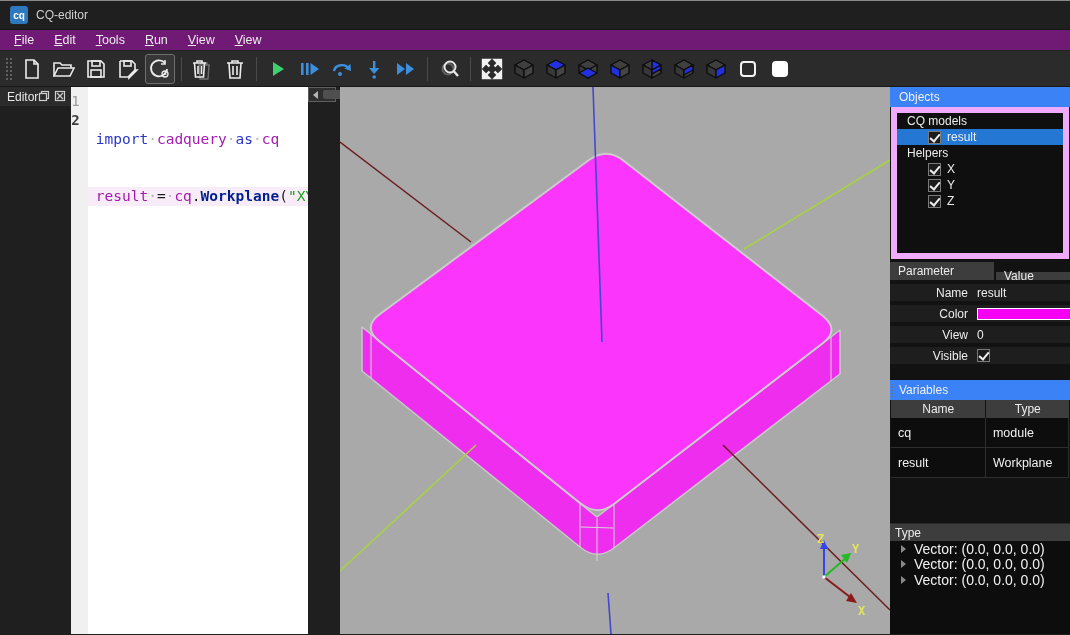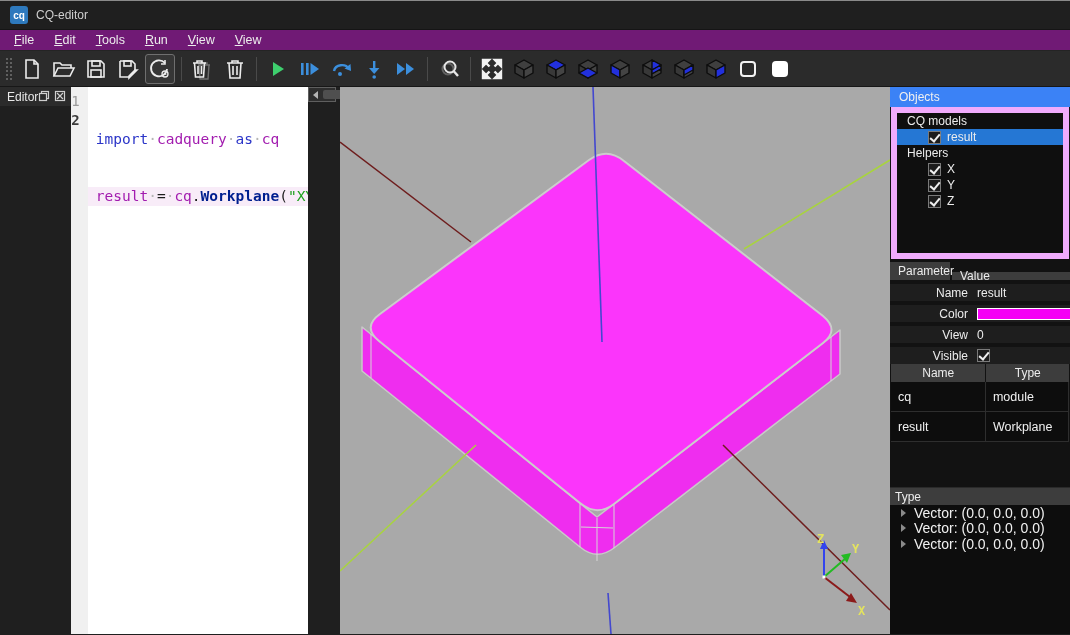--- a/index.html
+++ b/index.html
@@ -73,21 +73,21 @@
   .tree-row { height:16px; display:flex; align-items:center; color:#ececec; font-size:12px; }
   .tree-row.group { padding-left:10px; }
   .tree-row.item { padding-left:31px; }
   .tree-row.selected { background:#2577d4; }
   .cb { width:13px; height:13px; background:#1c1c1c; border:1px solid #7a7a7a; position:relative; margin-right:6px; flex:0 0 auto; }
   .cb::after { content:""; position:absolute; left:3px; top:0px; width:4px; height:8px;
     border:solid #efefef; border-width:0 2px 2px 0; transform:rotate(40deg); }
 
   .param-header { display:flex; height:18px; margin-top:3px; gap:2px; flex:0 0 auto;}
   .param-header .ph-cell { background:#3d3d3d; color:#ececec; font-size:12px; display:flex; align-items:center; padding-left:8px; }
-  .ph-cell.c1 { width:60px; }
+  .ph-cell.c1 { width:104px; }
   .ph-cell.c2 { flex:1;margin-top:10px; }
   .param-row { display:flex; align-items:center; height:17px; margin-top:4px; background:#1e1e1e; color:#ececec; font-size:12px; flex:0 0 auto;}
   .p-label { width:78px; text-align:right; }
   .p-value { margin-left:9px; display:flex; align-items:center; flex:1; }
   .swatch { height:12px; flex:1; background:#f500f5; border:1px solid #ffffff; margin-right:-1px; }
 
   .var-table { margin:0 1px; flex:0 0 auto; }
   .vt-header { display:flex; height:18px; gap:1px; }
   .vt-hcell { background:#3d3d3d; color:#ececec; font-size:12px; display:flex; align-items:center; justify-content:center; }
   .vt-hcell.c1 { width:103px; }
@@ -494,20 +494,24 @@
       <div class="p-label">View</div>
       <div class="p-value">0</div>
     </div>
     <div class="param-row">
       <div class="p-label">Visible</div>
       <div class="p-value">
           <span class="cb"></span>
         </div>
     </div>
 
+    <div class="section-title" style="margin-top:16px;">
+      <span class="drag-dots"></span>
+      <span>Variables</span>
+    </div>
 
     <div class="var-table">
       <div class="vt-header">
         <div class="vt-hcell c1">Name</div>
         <div class="vt-hcell c2">Type</div>
       </div>
       <div class="vt-row">
         <div class="vt-cell c1">cq</div>
         <div class="vt-cell c2">module</div>
       </div>

